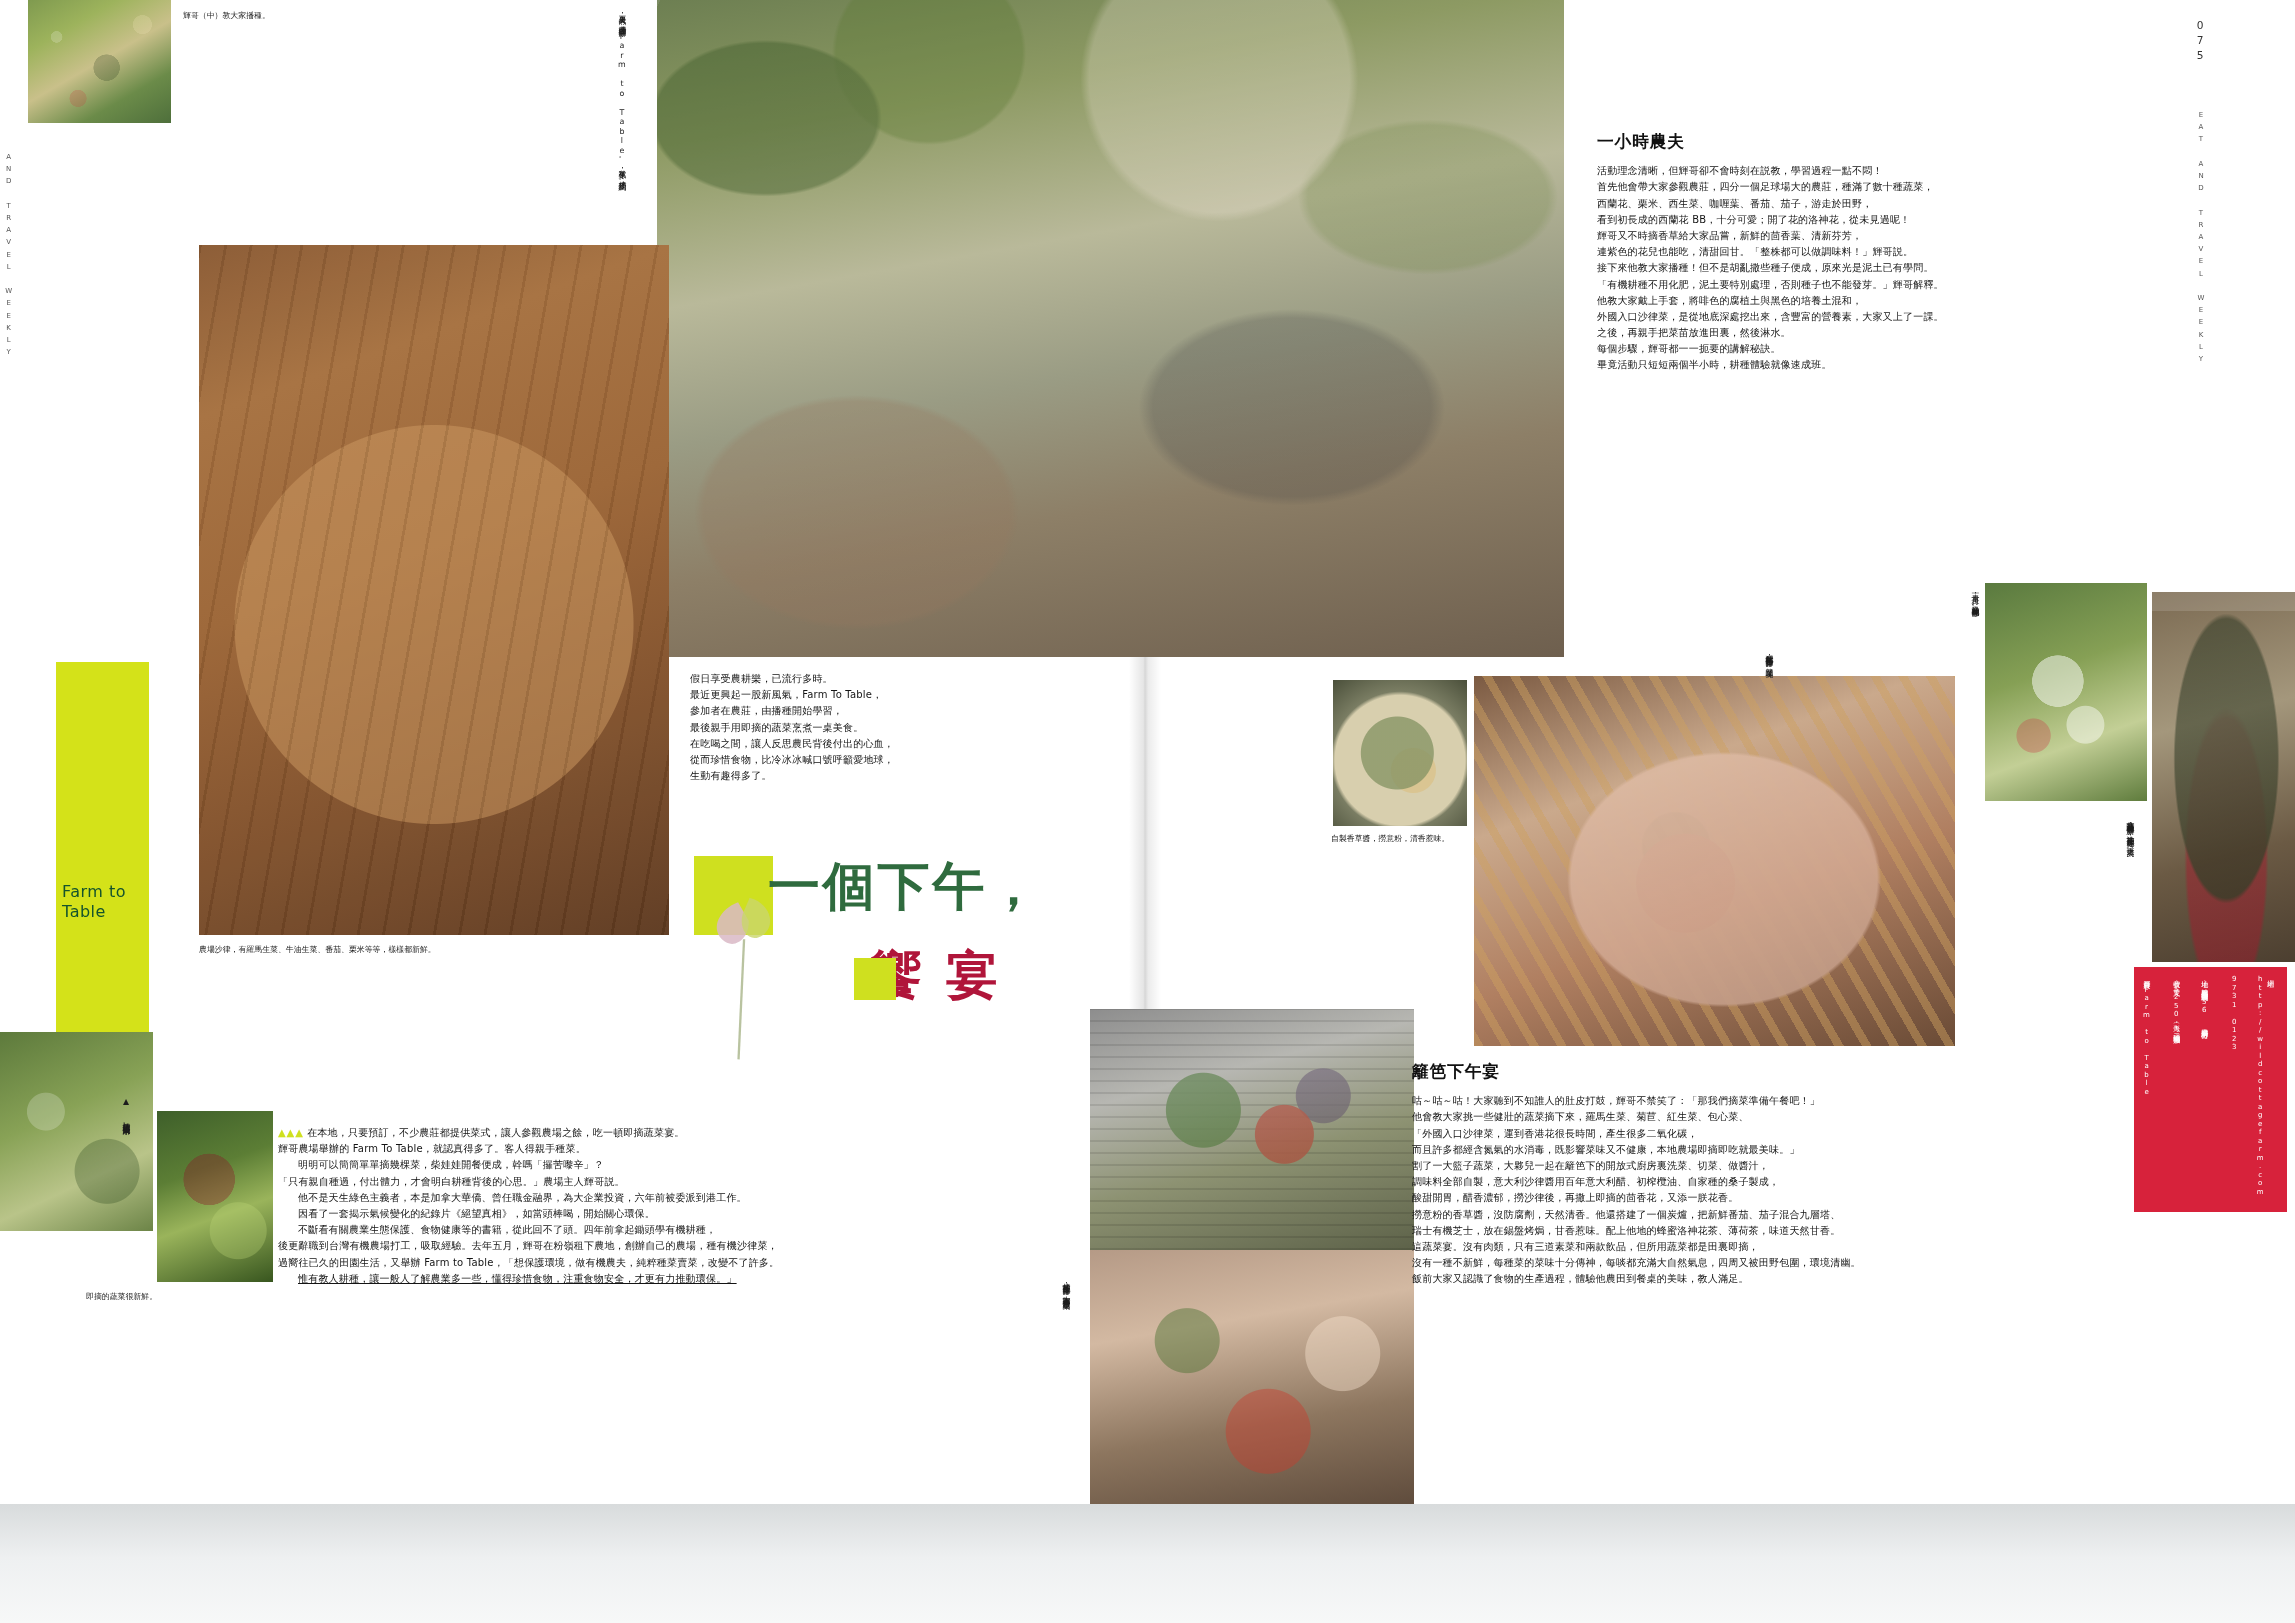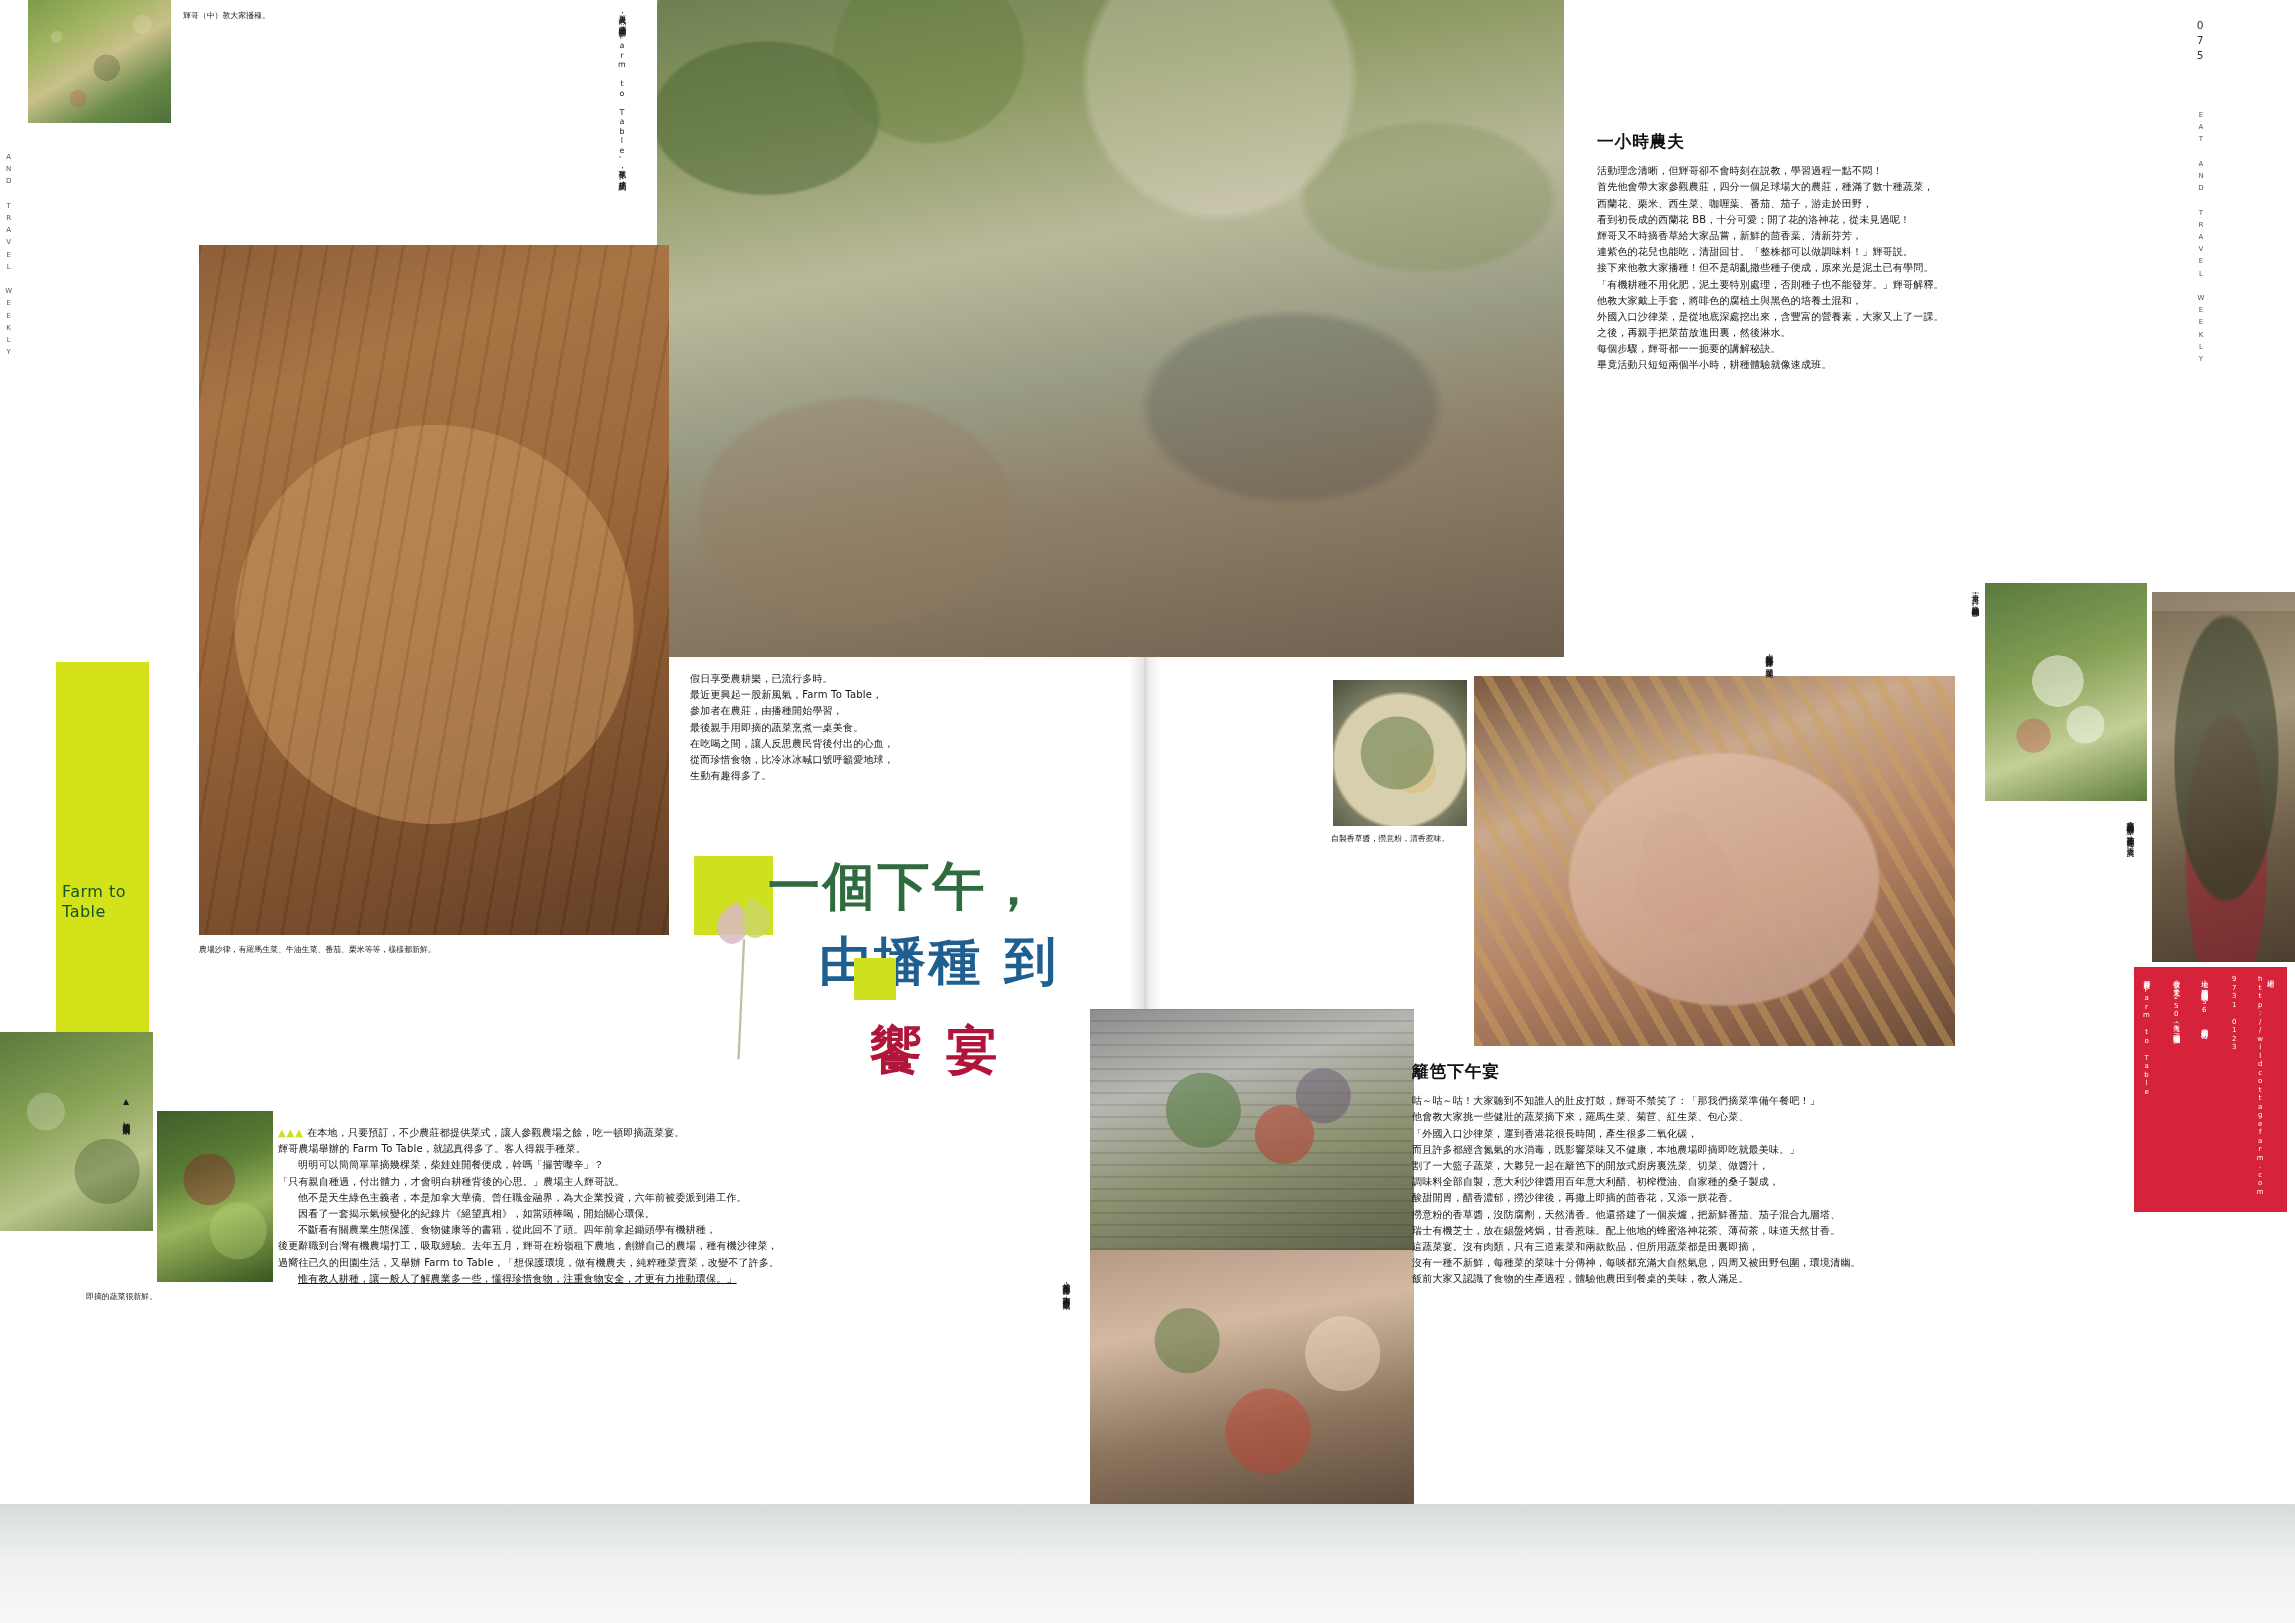--- a/index.html
+++ b/index.html
@@ -118,21 +118,20 @@
   <div class="yellowband" style="left:694px;top:856px;width:79px;height:79px;background:#cfe01f;"></div>
   <div class="leafmark" style="left:694px;top:870px;width:102px;height:194px;">
     <svg width="102" height="194" viewBox="0 0 220 420">
       <path d="M95 70 C55 85, 35 125, 60 150 C85 175, 120 150, 118 110 Z" fill="#d9b9c6" opacity=".85"></path>
       <path d="M120 60 C160 70, 180 115, 150 140 C120 162, 95 130, 105 95 Z" fill="#c9d66b" opacity=".8"></path>
       <path d="M108 150 C104 250, 100 330, 96 410" stroke="#b9c3a0" stroke-width="5" fill="none"></path>
     </svg>
   </div>
   <div class="bigtitle" style="position:absolute;left:768px;top:852px;width:417px;">
     <div><span style="color:#2f6b3e;">一個下午，</span></div>
-    <div style="margin-left:51px;margin-top:4.6px;"><span style="color:#1f5f8f;">由播種 到</span></div>
     <div style="margin-left:102px;margin-top:19px;"><span style="color:#b0153a;">饗 宴</span></div>
   </div>
   <div class="yellowband" style="left:854px;top:958px;width:42px;height:42px;background:#cfe01f;"></div>
 
   <div style="position:absolute;left:1597px;top:130px;width:477px;">
     <div class="head" style="margin-bottom:10.2px;">一小時農夫</div>
     <div class="body-col">
       <p>活動理念清晰，但輝哥卻不會時刻在説教，學習過程一點不悶！</p>
       <p>首先他會帶大家參觀農莊，四分一個足球場大的農莊，種滿了數十種蔬菜，</p>
       <p>西蘭花、栗米、西生菜、咖喱葉、番茄、茄子，游走於田野，</p>

